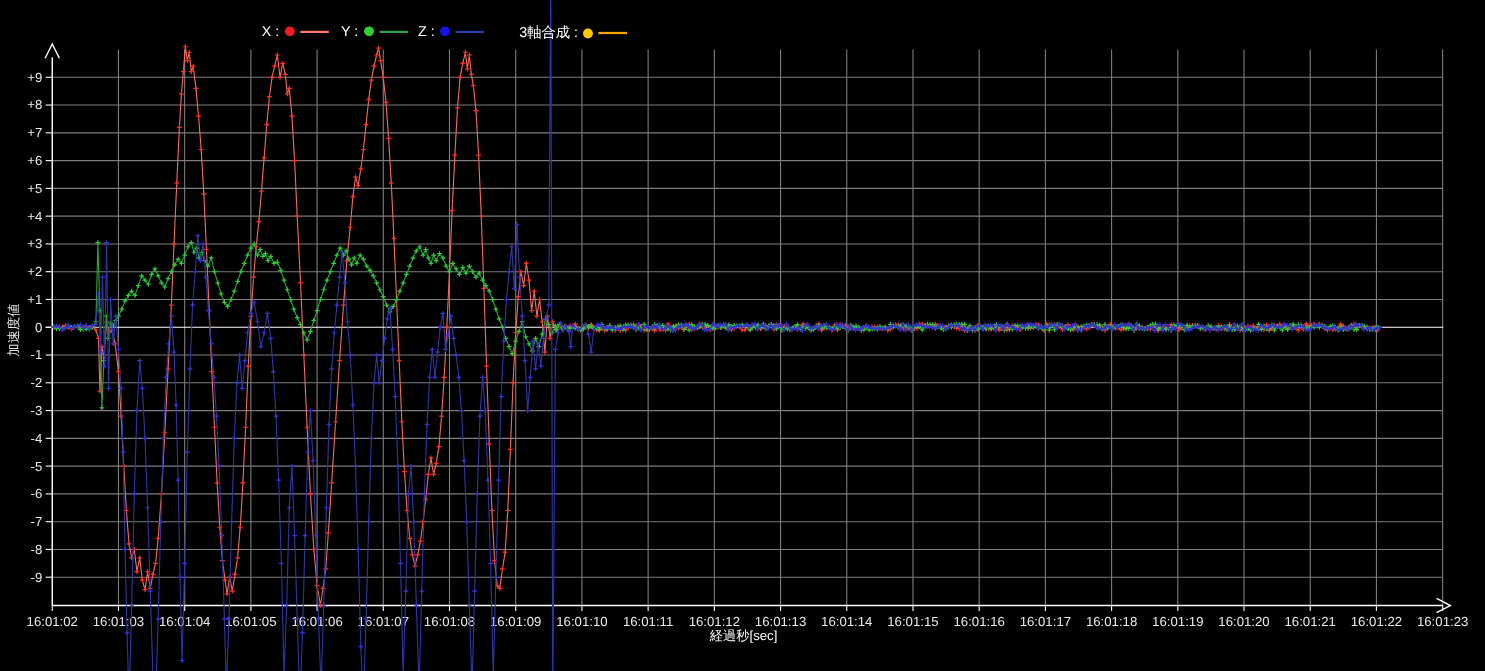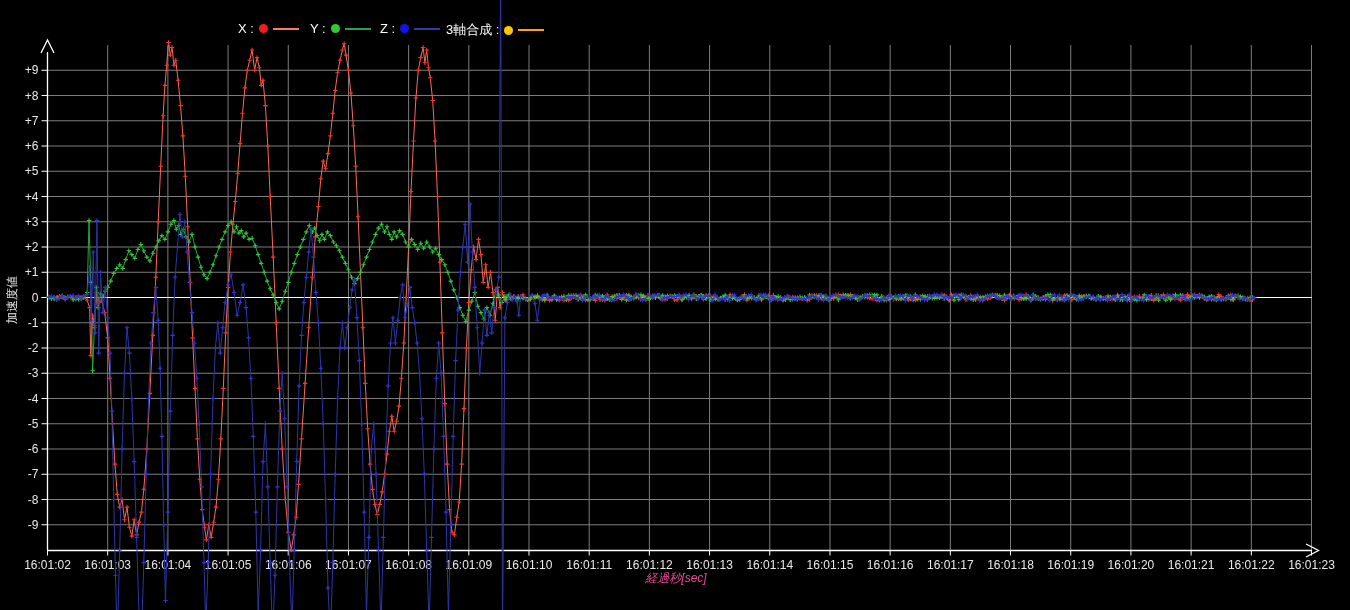--- a/index.html
+++ b/index.html
@@ -6,21 +6,21 @@
   .stage{position:relative;width:1350px;height:610px;background:#000;overflow:hidden;
          font-family:"Liberation Sans",sans-serif;}
   svg{position:absolute;left:0;top:0;}
   .legend-item{position:absolute;top:21px;display:flex;align-items:center;gap:5px;
                font-size:13px;color:#ffffff;white-space:nowrap;}
   .legend-dot{width:9px;height:9px;border-radius:50%;display:inline-block;}
   .legend-line{width:26px;height:2px;display:inline-block;}
   .y-axis-title{position:absolute;left:-26px;top:292px;width:76px;height:16px;line-height:16px;
                 text-align:center;transform:rotate(-90deg);font-size:12px;color:#e9e9e9;}
   .x-axis-title{position:absolute;left:606px;top:570px;width:140px;text-align:center;
-                font-size:12px;color:#ec4899;font-style:italic;}
+                font-size:12px;color:#ffffff;}
 </style>
 </head>
 <body>
 
 <div class="stage">
   <svg id="chart" width="1350" height="610">
       <line x1="107.69" y1="45" x2="107.69" y2="550" stroke="#7d7d7d" stroke-width="1"></line>
       <line x1="167.88" y1="45" x2="167.88" y2="550" stroke="#7d7d7d" stroke-width="1"></line>
       <line x1="228.07" y1="45" x2="228.07" y2="550" stroke="#7d7d7d" stroke-width="1"></line>
       <line x1="288.26" y1="45" x2="288.26" y2="550" stroke="#7d7d7d" stroke-width="1"></line>
@@ -161,21 +161,21 @@
     <span class="legend-item" style="left:310px">
       <span class="legend-label">Y :</span>
       <span class="legend-dot" style="background: rgb(46, 204, 46);"></span>
       <span class="legend-line" style="background: rgb(47, 158, 82);"></span>
     </span>
     <span class="legend-item" style="left:380px">
       <span class="legend-label">Z :</span>
       <span class="legend-dot" style="background: rgb(20, 20, 230);"></span>
       <span class="legend-line" style="background: rgb(42, 63, 168);"></span>
     </span>
-    <span class="legend-item" style="left:446px">
+    <span class="legend-item" style="left:472px">
       <span class="legend-label">3軸合成 :</span>
       <span class="legend-dot" style="background: rgb(255, 200, 0);"></span>
       <span class="legend-line" style="background: rgb(255, 165, 0);"></span>
     </span>
   </div>
 
   <div class="y-axis-title">加速度値</div>
   <div class="x-axis-title">経過秒[sec]</div>
 </div>
 

